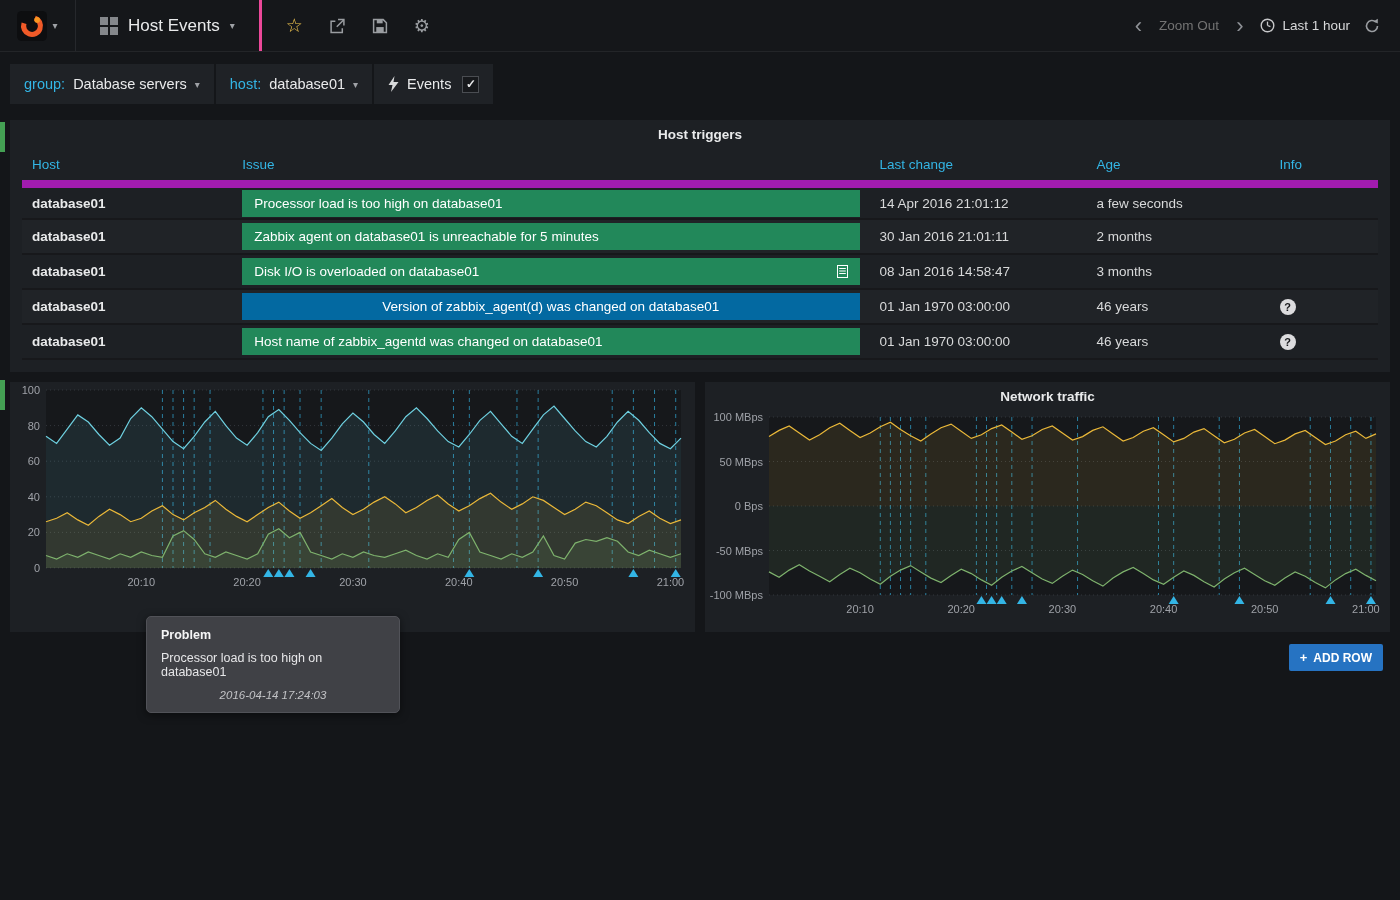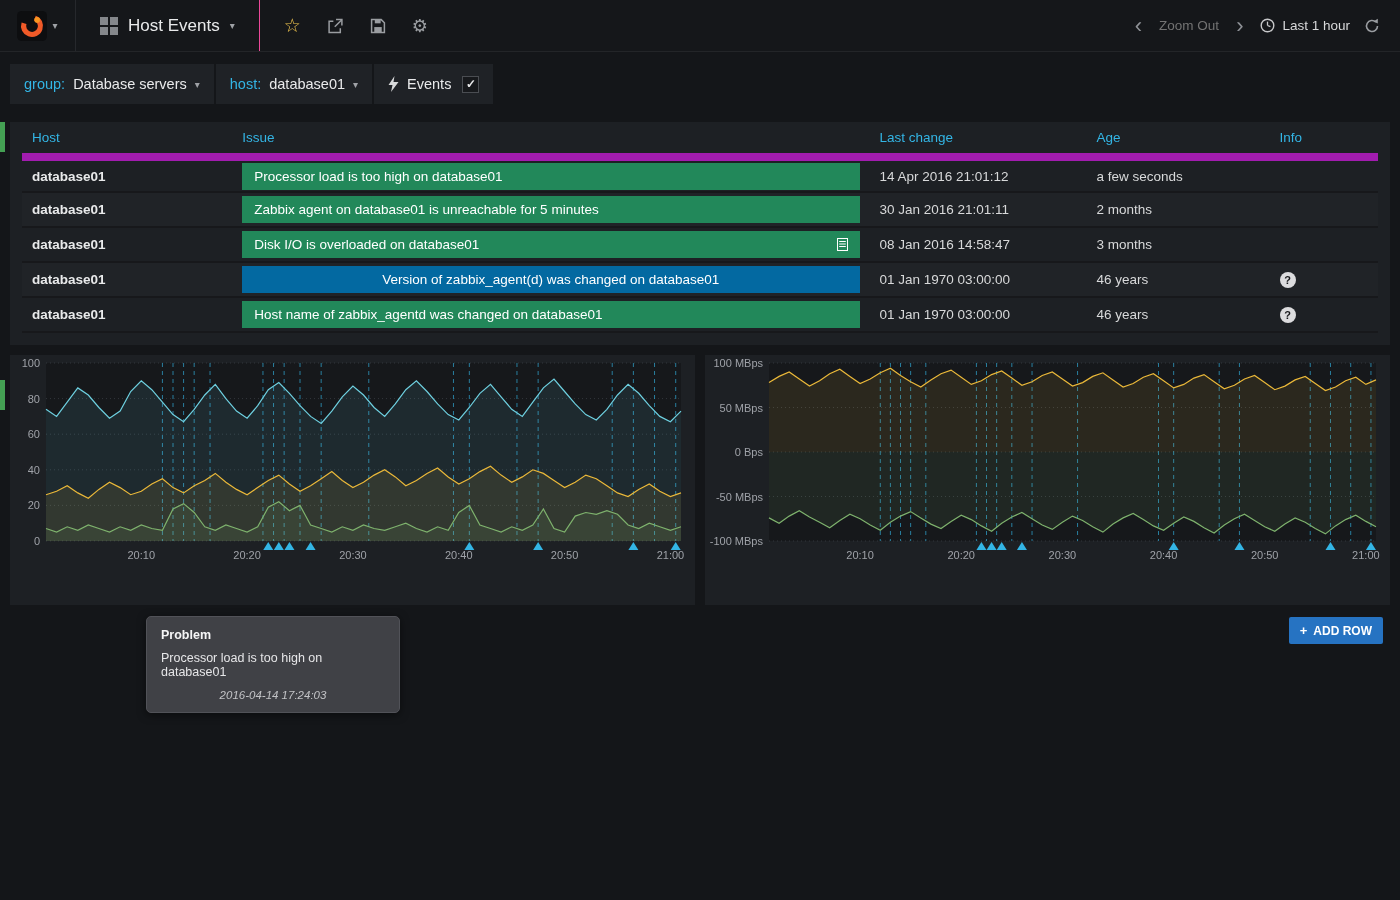--- a/index.html
+++ b/index.html
@@ -1,20 +1,20 @@
 <!DOCTYPE html>
 <html><head>
 <meta charset="utf-8">
 <style>
 *{box-sizing:border-box;margin:0;padding:0}
 html,body{width:1400px;height:900px}
 body{background:#141619;font-family:"Liberation Sans",sans-serif;color:#d8d9da;position:relative;overflow:hidden}
 .navbar{height:52px;background:#15171a;border-bottom:1px solid #232528;display:flex;align-items:stretch}
 .logo-block{width:76px;display:flex;align-items:center;justify-content:center;gap:5px;border-right:1px solid #26282c;cursor:pointer}
-.title-block{display:flex;align-items:center;gap:10px;padding:0 24px;border-right:1px solid #ec4899;cursor:pointer}
+.title-block{display:flex;align-items:center;gap:10px;padding:0 24px;border-right:3px solid #ec4899;cursor:pointer}
 .grid-icon{display:grid;grid-template-columns:8px 8px;grid-gap:2px}
 .grid-icon i{width:8px;height:8px;background:#85888c;display:block}
 .dash-title{font-size:17px;color:#e9eaeb}
 .caret{font-size:10px;color:#9fa2a6}
 .nav-icons{display:flex;align-items:center;gap:26px;padding:0 24px}
 .nav-icon{cursor:pointer;color:#9a9da1;display:flex;align-items:center}
 .star-glyph{font-size:19px;color:#f3c74f;line-height:1}
 .gear-glyph{font-size:18px;color:#9a9da1;line-height:1}
 .nav-right{margin-left:auto;display:flex;align-items:center;gap:14px;padding-right:20px}
 .chev{font-size:22px;color:#8e9196;cursor:pointer;line-height:1;padding:0 3px}
@@ -132,20 +132,21 @@
     <span class="var-value">Events</span>
     <span class="checkbox">✓</span>
   </div>
 </div>
 
 <div class="row-handle rh1"></div>
 <div class="row-handle rh2"></div>
 
 <div class="dash-row">
   <div class="panel triggers-panel">
+    <div class="panel-title">Host triggers</div>
     <table class="triggers-table">
       <colgroup>
           <col style="width:15.5%">
           <col style="width:47%">
           <col style="width:16%">
           <col style="width:13.5%">
           <col style="width:8%">
         </colgroup>
       <thead>
           <tr id="triggers-head">
@@ -274,20 +275,21 @@
         <polygon points="268.8333333333333,187 263.8333333333333,195 273.8333333333333,195" fill="#33b5e5"></polygon>
         <polygon points="279.4166666666667,187 274.4166666666667,195 284.4166666666667,195" fill="#33b5e5"></polygon>
         <polygon points="300.58333333333337,187 295.58333333333337,195 305.58333333333337,195" fill="#33b5e5"></polygon>
         <polygon points="459.3333333333333,187 454.3333333333333,195 464.3333333333333,195" fill="#33b5e5"></polygon>
         <polygon points="528.125,187 523.125,195 533.125,195" fill="#33b5e5"></polygon>
         <polygon points="623.375,187 618.375,195 628.375,195" fill="#33b5e5"></polygon>
         <polygon points="665.7083333333334,187 660.7083333333334,195 670.7083333333334,195" fill="#33b5e5"></polygon>
       </svg>
   </div>
   <div class="panel graph-panel">
+    <div class="panel-title">Network traffic</div>
     <svg id="net-graph" width="685" height="212" viewBox="0 0 685 212">
         <rect x="64" y="8" width="607" height="178" fill="#16181b"></rect>
         <line x1="64" x2="671" y1="8" y2="8" stroke="#33373d" stroke-dasharray="1 3"></line>
         <text x="58" y="12" text-anchor="end" fill="#9fa2a8" font-size="11">100 MBps</text>
         <line x1="64" x2="671" y1="52.5" y2="52.5" stroke="#33373d" stroke-dasharray="1 3"></line>
         <text x="58" y="56.5" text-anchor="end" fill="#9fa2a8" font-size="11">50 MBps</text>
         <line x1="64" x2="671" y1="97" y2="97" stroke="#33373d" stroke-dasharray="1 3"></line>
         <text x="58" y="101" text-anchor="end" fill="#9fa2a8" font-size="11">0 Bps</text>
         <line x1="64" x2="671" y1="141.5" y2="141.5" stroke="#33373d" stroke-dasharray="1 3"></line>
         <text x="58" y="145.5" text-anchor="end" fill="#9fa2a8" font-size="11">-50 MBps</text>

